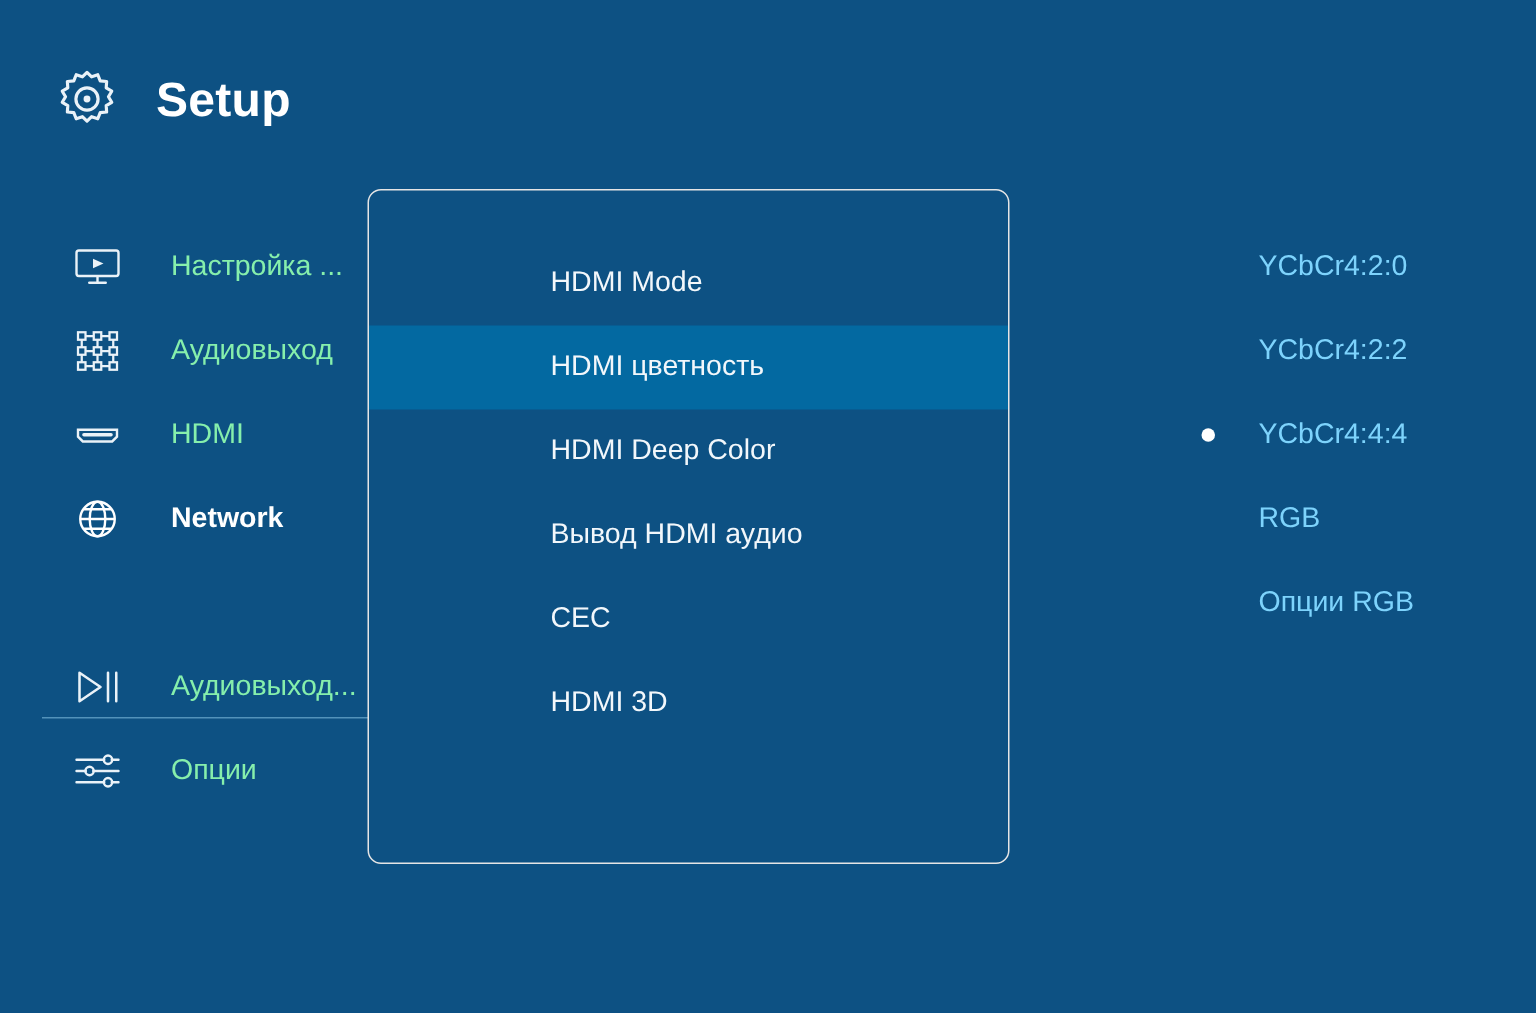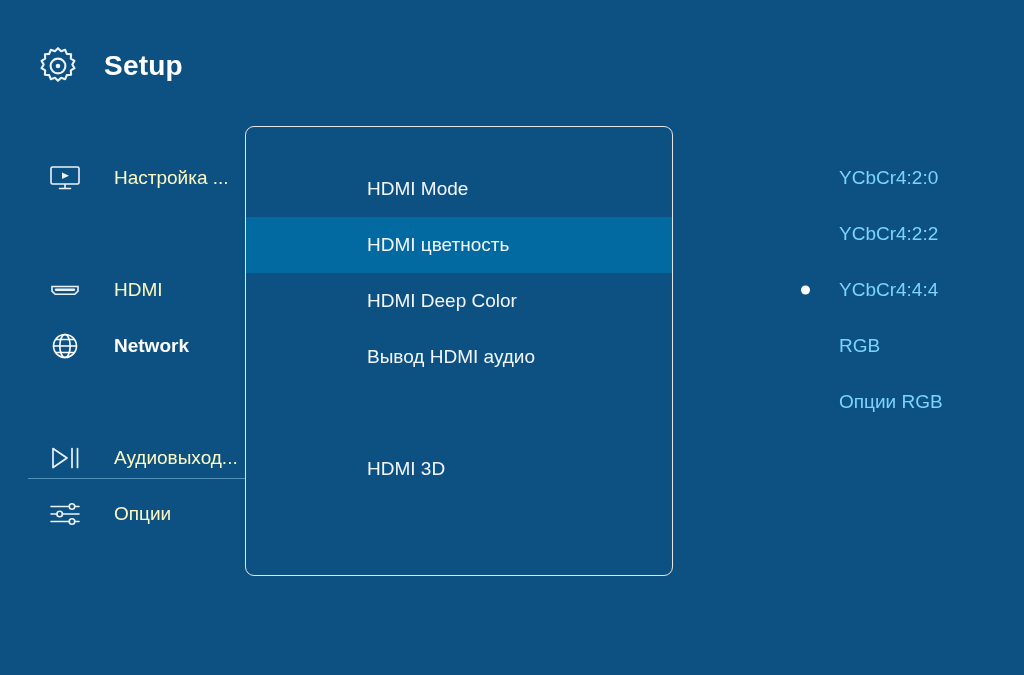--- a/index.html
+++ b/index.html
@@ -29,21 +29,21 @@
     position: absolute;
     left: 34px;
     top: 42px;
     width: 48px;
     height: 48px;
   }
   #page-title {
     position: absolute;
     left: 104px;
     top: 50px;
-    font-size: 28px;
+    font-size: 32px;
     font-weight: bold;
     letter-spacing: 0.2px;
     color: #ffffff;
     line-height: 32px;
   }
 
   
   #sidebar {
     position: absolute;
     left: 0;
@@ -69,21 +69,21 @@
     height: 30px;
     display: block;
   }
   .side-label {
     position: absolute;
     left: 114px;
     top: 50%;
     transform: translateY(-50%);
     font-size: 19px;
     white-space: nowrap;
-    color: #fef9c3;
+    color: #86efac;
     line-height: 26px;
   }
   .side-item.focused .side-label {
     font-weight: bold;
     color: #ffffff;
   }
   #sidebar-divider {
     position: absolute;
     left: 28px;
     top: 328px;
@@ -185,20 +185,37 @@
         <svg viewBox="0 0 34 30" width="34" height="30" fill="none" stroke="#eaf2f8" stroke-width="1.6">
           <rect x="3" y="4" width="28" height="17" rx="1.6"></rect>
           <path d="M14 9.5 l7 3.2 -7 3.2 Z" fill="#eaf2f8" stroke="none"></path>
           <path d="M11.5 25.5 h11" stroke-linecap="round"></path>
           <path d="M17 21 v4.5"></path>
         </svg>
       </span>
       <span class="side-label">Настройка ...</span>
     </div>
 
+    <div class="side-item" style="top:56px;">
+      <span class="side-icon">
+        <svg viewBox="0 0 34 30" width="34" height="30" fill="none" stroke="#eaf2f8" stroke-width="1.5">
+          <rect x="4" y="2.5" width="5" height="5"></rect>
+            <rect x="14.5" y="2.5" width="5" height="5"></rect>
+            <rect x="25" y="2.5" width="5" height="5"></rect>
+          <rect x="4" y="12.5" width="5" height="5"></rect>
+            <rect x="14.5" y="12.5" width="5" height="5"></rect>
+            <rect x="25" y="12.5" width="5" height="5"></rect>
+          <rect x="4" y="22.5" width="5" height="5"></rect>
+            <rect x="14.5" y="22.5" width="5" height="5"></rect>
+            <rect x="25" y="22.5" width="5" height="5"></rect>
+          <path d="M9 5 h5.5 M19.5 5 h5.5 M6.5 7.5 v5 M17 7.5 v5 M27.5 7.5 v5 M9 15 h5.5 M19.5 15 h5.5 M6.5 17.5 v5 M17 17.5 v5 M27.5 17.5 v5 M9 25 h5.5 M19.5 25 h5.5"></path>
+        </svg>
+      </span>
+      <span class="side-label">Аудиовыход</span>
+    </div>
 
     <div class="side-item" style="top:112px;">
       <span class="side-icon">
         <svg viewBox="0 0 34 30" width="34" height="30" fill="none" stroke="#eaf2f8" stroke-width="1.6">
           <path d="M4 11.5 h26 v4.6 l-3.2 3.2 h-19.6 l-3.2 -3.2 Z"></path>
           <path d="M8 14.8 h18" stroke-width="2.4" stroke-linecap="round"></path>
         </svg>
       </span>
       <span class="side-label">HDMI</span>
     </div>
@@ -248,20 +265,23 @@
     </div>
     <div class="center-item selected" style="top:90px;">
       <span class="center-label">HDMI цветность</span>
     </div>
     <div class="center-item" style="top:146px;">
       <span class="center-label">HDMI Deep Color</span>
     </div>
     <div class="center-item" style="top:202px;">
       <span class="center-label">Вывод HDMI аудио</span>
     </div>
+    <div class="center-item" style="top:258px;">
+      <span class="center-label">CEC</span>
+    </div>
     <div class="center-item" style="top:314px;">
       <span class="center-label">HDMI 3D</span>
     </div>
   </div>
 
   <div id="options">
     <div class="opt-item" style="top:0px;">
 
       <span class="opt-label">YCbCr4:2:0</span>
     </div>

